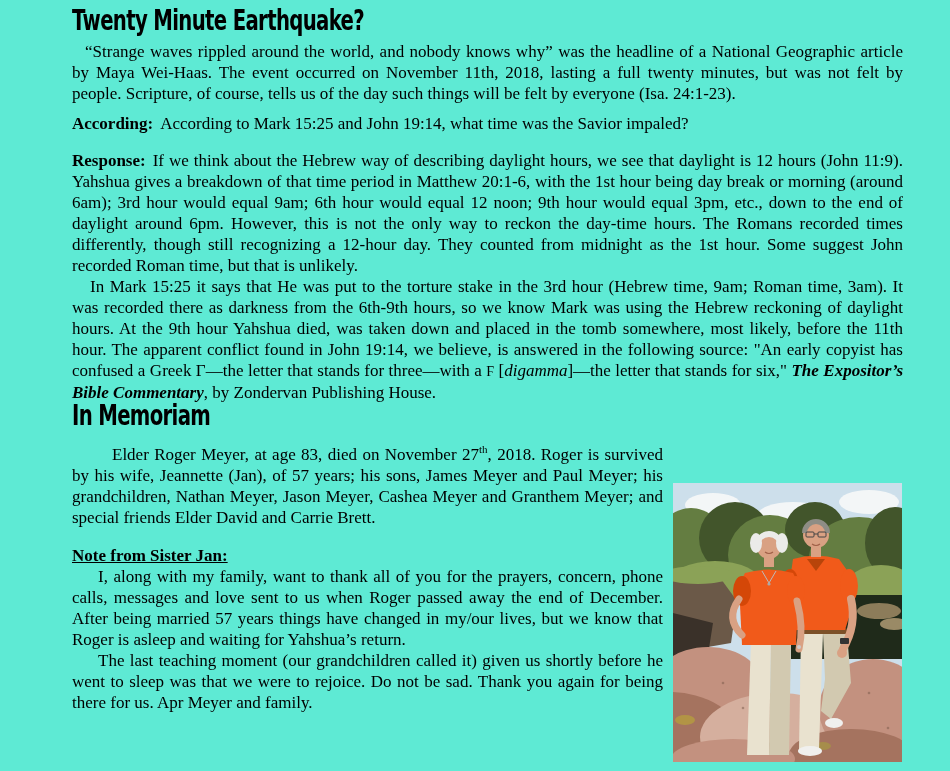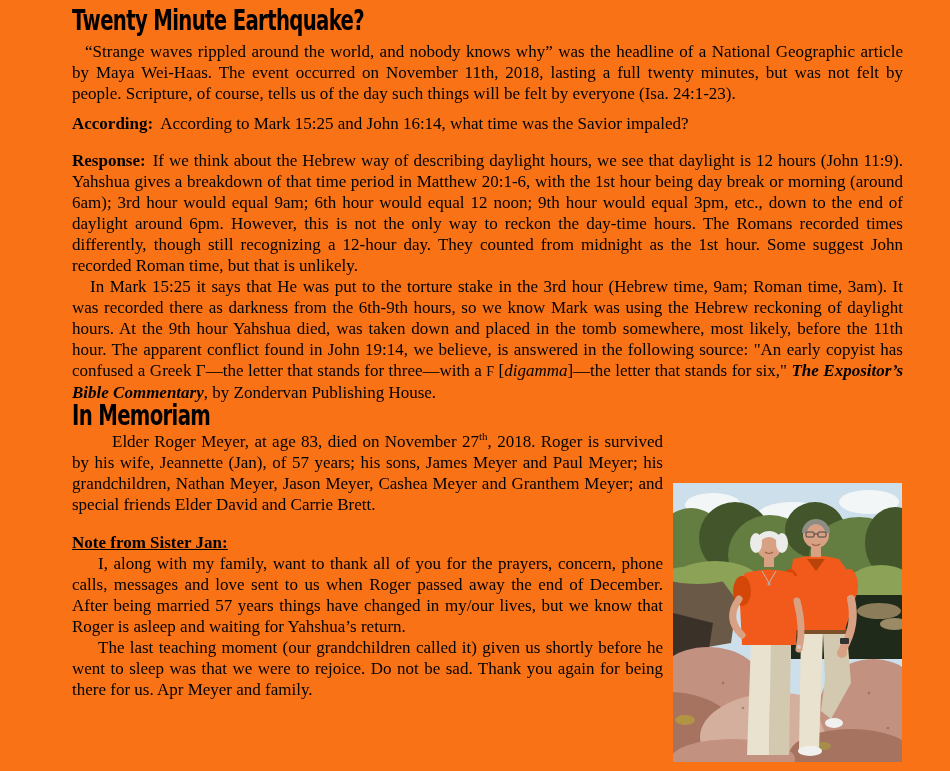--- a/index.html
+++ b/index.html
@@ -1,20 +1,20 @@
 <!DOCTYPE html>
 <html><head>
 <meta charset="utf-8">
 <style>
   html, body { margin: 0; padding: 0; background: #ffffff; }
   .page {
     position: relative;
     width: 950px;
     height: 771px;
-    background: #f97316;
+    background: #5eead4;
     overflow: hidden;
     font-family: "Liberation Serif", serif;
     color: #000;
   }
   .content {
     position: absolute;
     left: 72px;
     top: 6px;
     width: 831px;
   }
@@ -43,21 +43,21 @@
   }
   .ind-sm  { text-indent: 13px; }
   .ind-md  { text-indent: 18px; }
   .ind-lg  { text-indent: 40px; }
   .ind-note{ text-indent: 26px; }
   .mt-p1   { margin-top: 9px;  }
   .mt-h2   { margin-top: 18px; }
   .mt-q    { margin-top: 9px;  }
   .mt-r    { margin-top: 16px; }
   .mt-h3   { margin-top: -2px; }
-  .mt-mem  { margin-top: 4px;  }
+  .mt-mem  { margin-top: 17px;  }
   .mt-note { margin-top: 17px; text-decoration: underline; }
   .label-gap { margin-right: 7px; }
   .narrow { width: 591px; }
   sup.ord { font-size: 11px; line-height: 0; vertical-align: super; }
   .digamma-letter { font-size: 14px; }
   .book-title { font-weight: bold; font-style: italic; }
   .photo-frame {
     position: absolute;
     left: 673px;
     top: 483px;
@@ -72,21 +72,21 @@
 
 <div class="page">
   <div class="content">
 
     <section>
       <h1 class="display-heading"><span class="cond">Twenty Minute Earthquake?</span></h1>
       <p class="body-par ind-sm mt-p1">“Strange waves rippled around the world, and nobody knows why” was the headline of a National Geographic article by Maya Wei-Haas. The event occurred on November 11th, 2018, lasting a full twenty minutes, but was not felt by people. Scripture, of course, tells us of the day such things will be felt by everyone (Isa. 24:1-23).</p>
     </section>
 
     <section>
-      <p class="body-par mt-q"><b class="label-gap">According:</b><span>According to Mark 15:25 and John 16:14, what time was the Savior impaled?</span></p>
+      <p class="body-par mt-q"><b class="label-gap">According:</b><span>According to Mark 15:25 and John 19:14, what time was the Savior impaled?</span></p>
       <p class="body-par mt-r"><b class="label-gap">Response:</b><span>If we think about the Hebrew way of describing daylight hours, we see that daylight is 12 hours (John 11:9). Yahshua gives a breakdown of that time period in Matthew 20:1-6, with the 1st hour being day break or morning (around 6am); 3rd hour would equal 9am; 6th hour would equal 12 noon; 9th hour would equal 3pm, etc., down to the end of daylight around 6pm. However, this is not the only way to reckon the day-time hours. The Romans recorded times differently, though still recognizing a 12-hour day. They counted from midnight as the 1st hour. Some suggest John recorded Roman time, but that is unlikely.</span></p>
       <p class="body-par ind-md"><span>In Mark 15:25 it says that He was put to the torture stake in the 3rd hour (Hebrew time, 9am; Roman time, 3am). It was recorded there as darkness from the 6th-9th hours, so we know Mark was using the Hebrew reckoning of daylight hours. At the 9th hour Yahshua died, was taken down and placed in the tomb somewhere, most likely, before the 11th hour. The apparent conflict found in John 19:14, we believe, is answered in the following source: "An early copyist has confused a Greek Γ—the letter that stands for three—with a </span><span class="digamma-letter">Ϝ</span><span> [</span><i>digamma</i><span>]—the letter that stands for six," </span><span class="book-title">The Expositor’s Bible Commentary</span><span>, by Zondervan Publishing House.</span></p>
     </section>
 
     <section>
       <h1 class="display-heading mt-h3"><span class="cond">In Memoriam</span></h1>
       <div class="narrow">
         <p class="body-par ind-lg mt-mem"><span>Elder Roger Meyer, at age 83, died on November 27</span><sup class="ord">th</sup><span>, 2018.  Roger is survived by his wife, Jeannette (Jan), of 57 years; his sons, James Meyer and Paul Meyer; his grandchildren, Nathan Meyer, Jason Meyer, Cashea Meyer and Granthem Meyer; and special friends Elder David and Carrie Brett.</span></p>
         <p class="body-par mt-note"><b>Note from Sister Jan:</b></p>
         <p class="body-par ind-note">I, along with my family, want to thank all of you for the prayers, concern, phone calls, messages and love sent to us when Roger passed away the end of December.  After being married 57 years things have changed in my/our lives, but we know that Roger is asleep and waiting for Yahshua’s return.</p>

